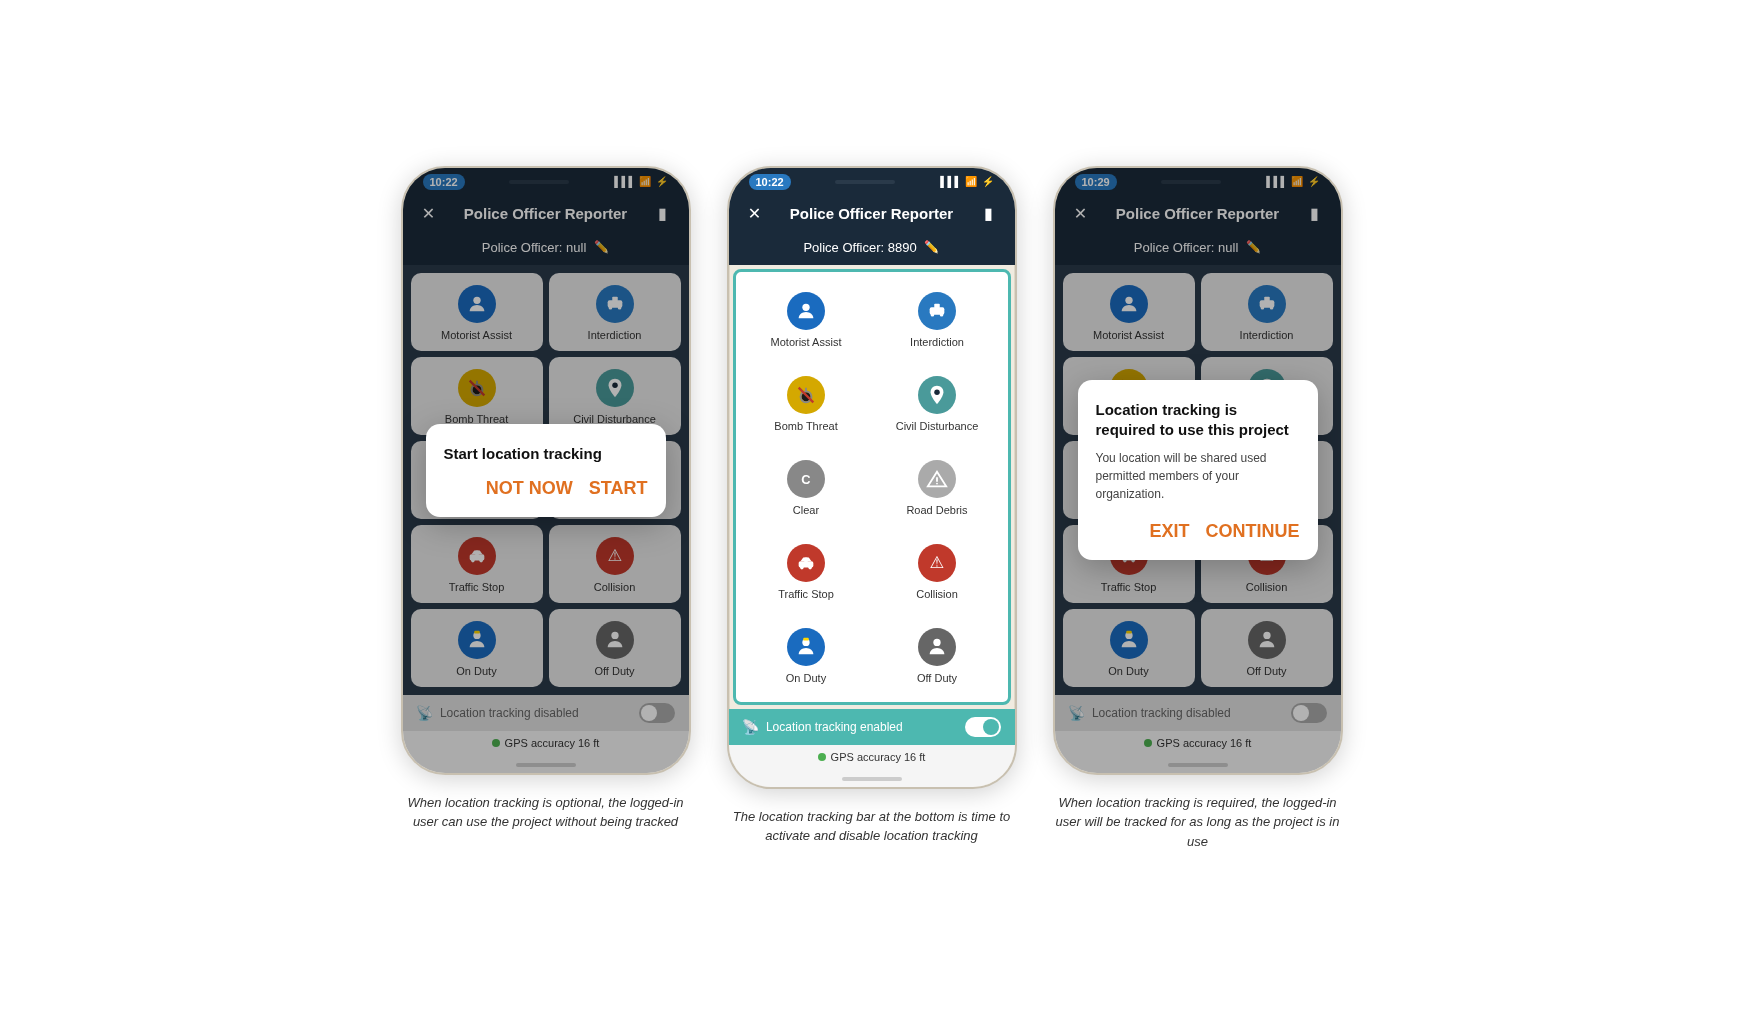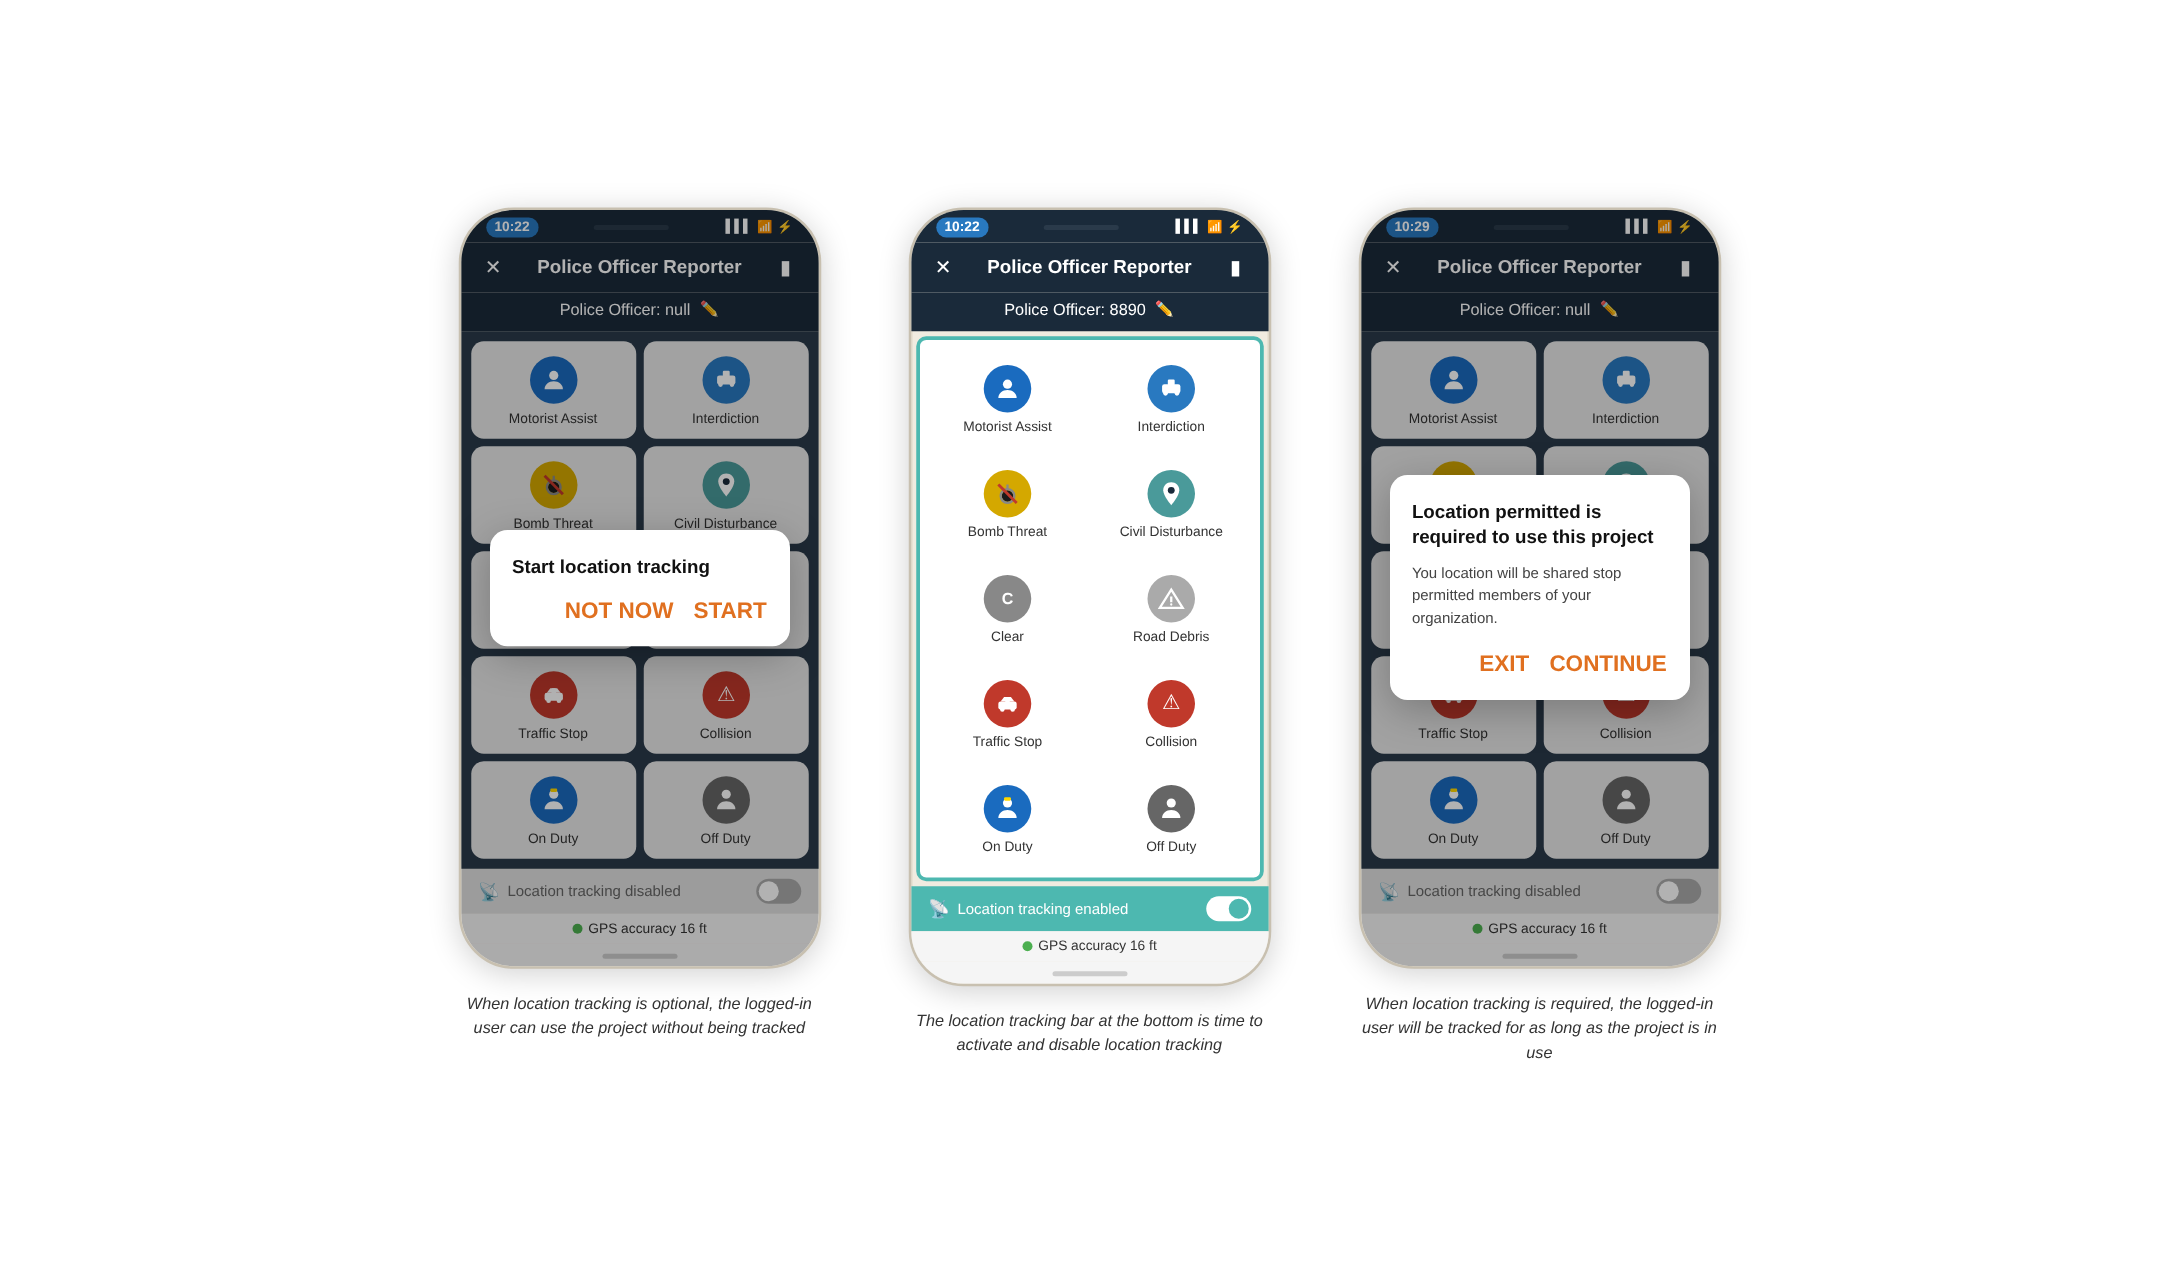--- a/index.html
+++ b/index.html
@@ -8,21 +8,21 @@
       font-family: -apple-system, BlinkMacSystemFont, 'Segoe UI', sans-serif;
       display: flex;
       flex-direction: column;
       align-items: center;
       justify-content: center;
       min-height: 100vh;
       padding: 20px;
     }
     .phones-row {
       display: flex;
-      gap: 60px;
+      gap: 26px;
       align-items: flex-start;
       justify-content: center;
     }
     .phone-container {
       display: flex;
       flex-direction: column;
       align-items: center;
       max-width: 320px;
     }
     .phone-caption {
@@ -728,22 +728,22 @@
                   <circle cx="12" cy="7" r="4"></circle>
                   <path d="M4 20c0-4 3.6-7 8-7s8 3 8 7"></path>
                 </svg>
         </div>
         <div class="cell-label">Off Duty</div>
       </div>
           </div>
         </div>
         <div class="dialog-overlay">
           <div class="dialog-box">
-      <div class="dialog-title">Location permitted is required to use this project</div>
-      <div class="dialog-body">You location will be shared stop permitted members of your organization.</div>
+      <div class="dialog-title">Location tracking is required to use this project</div>
+      <div class="dialog-body">You location will be shared used permitted members of your organization.</div>
       <div class="dialog-buttons">
         <button class="dialog-btn btn-orange">EXIT</button>
         <button class="dialog-btn btn-orange">CONTINUE</button>
       </div>
     </div>
         </div>
         <div class="location-bar disabled">
     <div class="location-text">
       <span style="font-size:14px;">📡</span>
       <span>Location tracking disabled</span>

